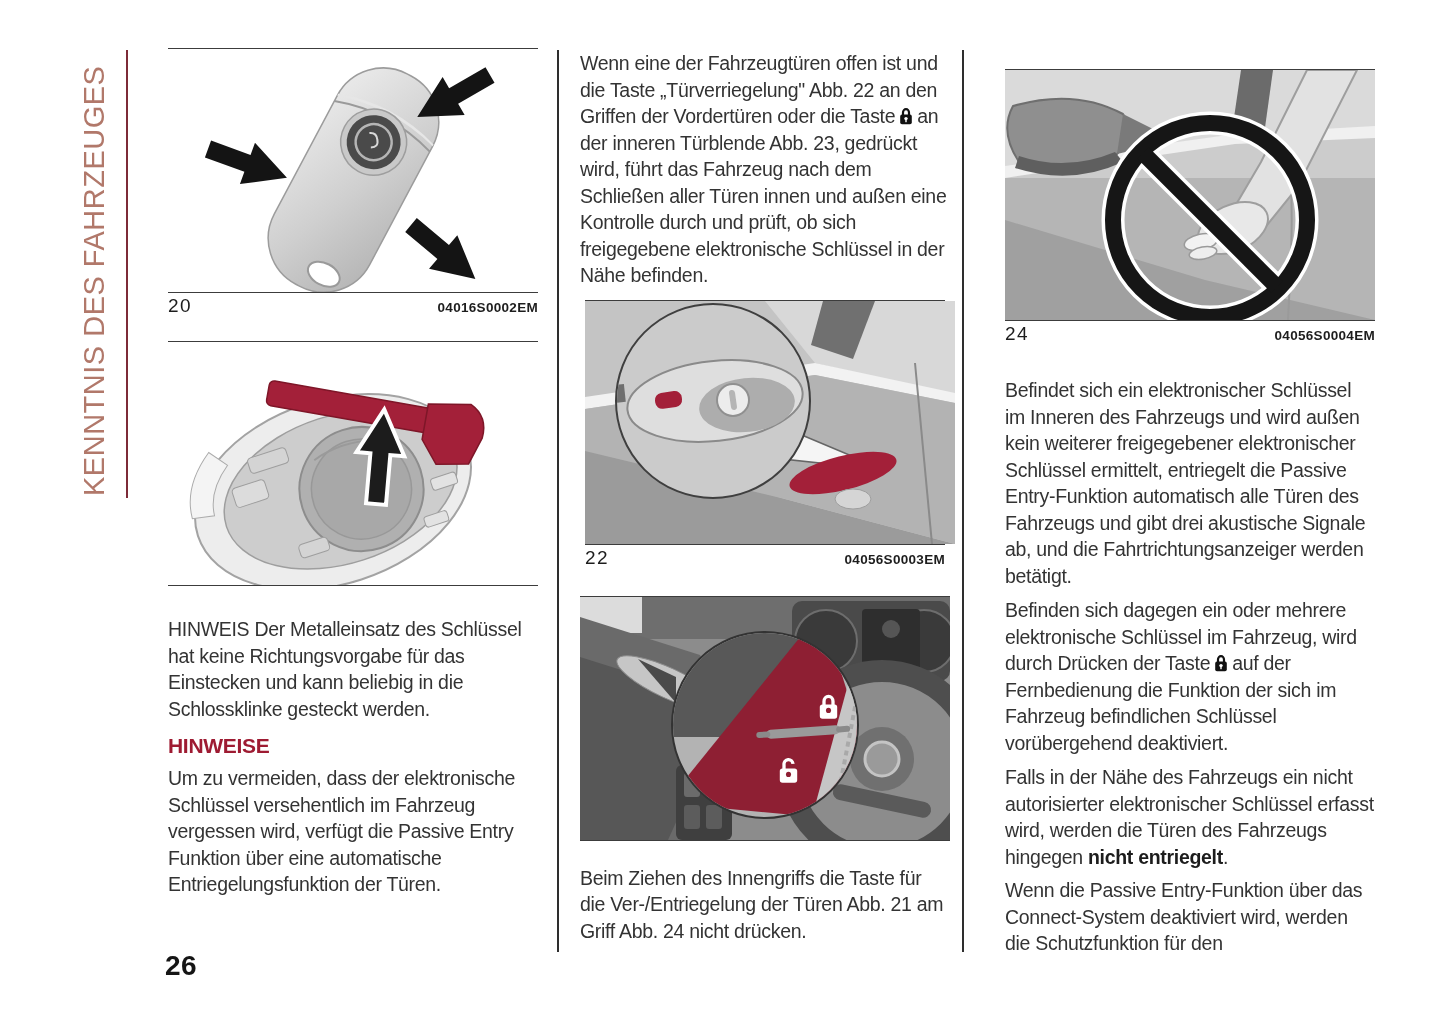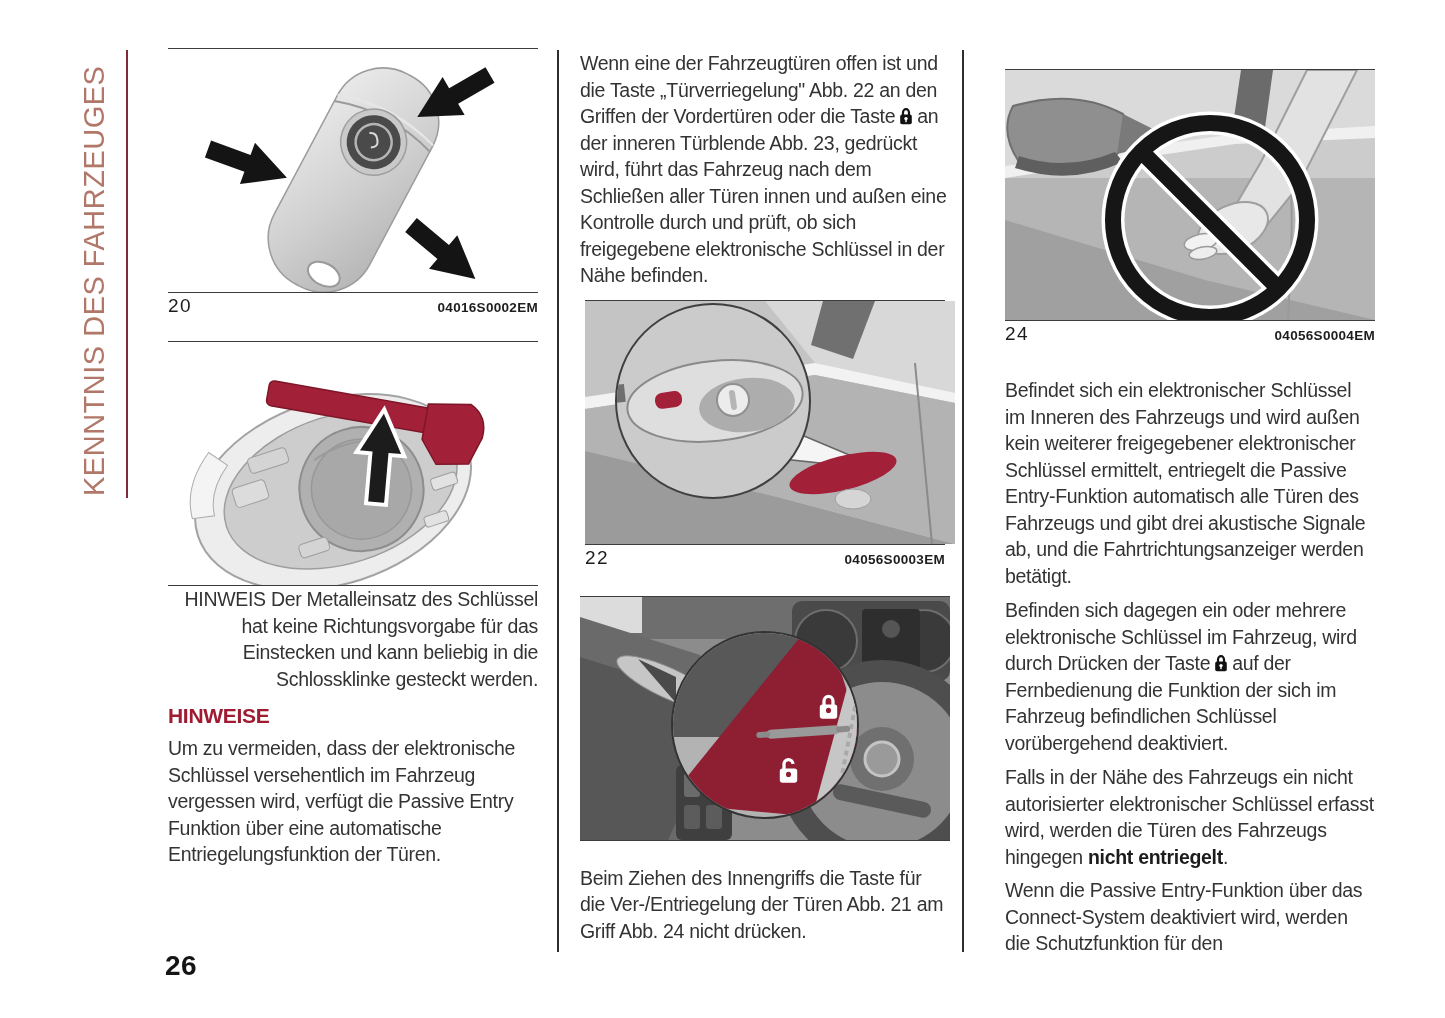--- a/index.html
+++ b/index.html
@@ -23,21 +23,21 @@
 
   
   .figframe{border-top:1.6px solid #3c3c3c;border-bottom:1.6px solid #3c3c3c;line-height:0;}
   .figframe svg{display:block;}
   .figcap{display:flex;justify-content:space-between;align-items:baseline;padding-top:4px;height:20px;line-height:18px;}
   .fig-num{font-size:19px;font-weight:500;letter-spacing:1.5px;color:#1d1d1d;}
   .fig-code{font-size:13.5px;font-weight:700;letter-spacing:.3px;color:#1d1d1d;}
 
   
   .body-text{margin:0;font-size:19.5px;line-height:26.5px;letter-spacing:-0.3px;color:#333;}
-  .col1 .note{text-align:right;}
+  .col1 .note{margin-top:30px;}
   .hinweise{margin:12px 0 0 0;font-size:21px;font-weight:700;letter-spacing:-0.3px;color:#9e1b32;}
   .col1 .hint{margin-top:7px;}
   .col2 .intro{margin-top:2px;}
   .col2 .figframe.f22{margin-top:11px;}
   .col2 .figframe.f23{margin-top:27px;}
   .col2 .closing{margin-top:24px;}
   .col3 .p1{margin-top:32px;}
   .col3 .p2,.col3 .p3{margin-top:8px;}
   .col3 .p4{margin-top:7px;}
   .body-text b{color:#1c1c1c;}

